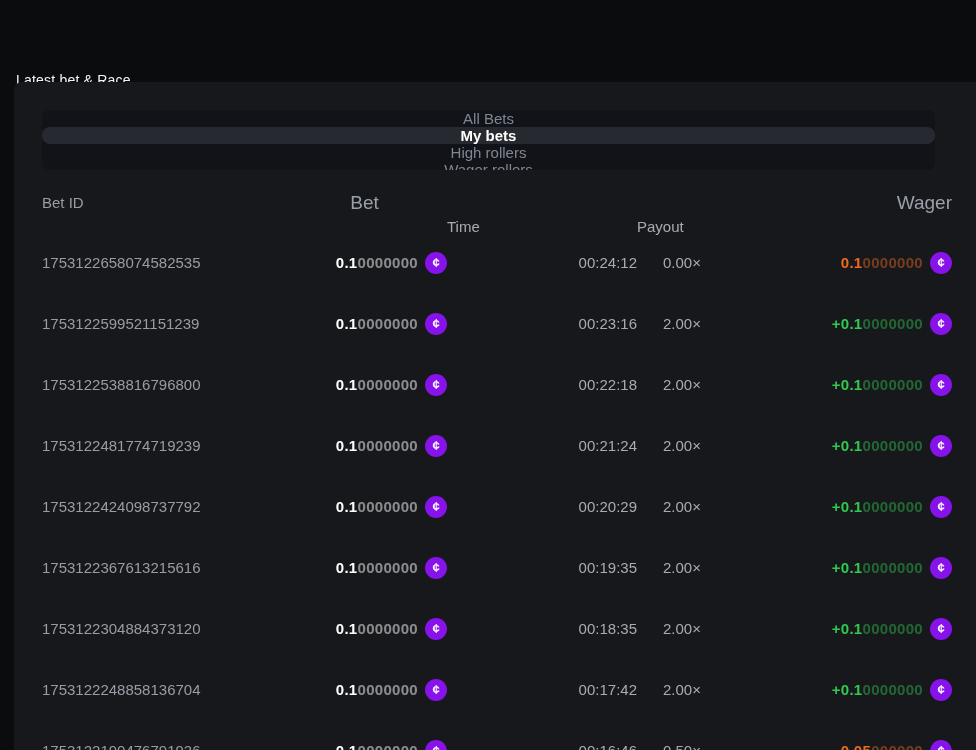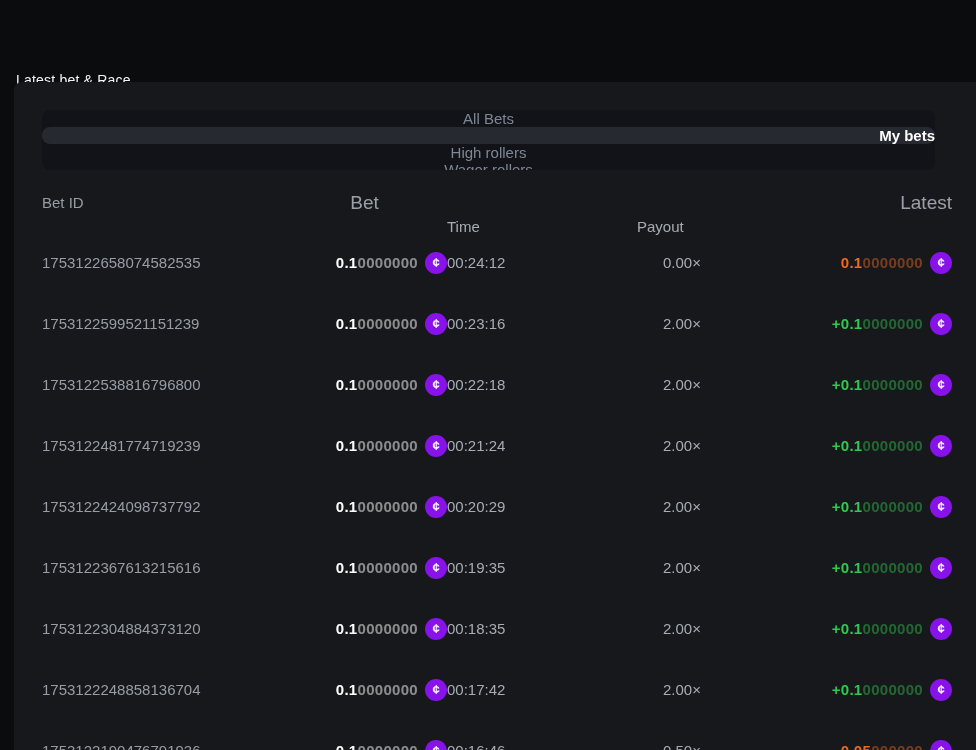--- a/index.html
+++ b/index.html
@@ -21,33 +21,33 @@
   .tabbar {
     margin:0 41px 0 28px; height:60px;
     background:#121318; border-radius:8px;
     display:flex; overflow:hidden;flex-direction:column;
   }
   .tab {
     flex:1; display:flex; align-items:center; justify-content:center;
     font-size:15px; color:#7f8793; cursor:pointer; border-radius:8px;
   }
   .tab.active {
-    background:#26292f; color:#ffffff; font-weight:700;justify-content:flex-end;
+    background:#26292f; color:#ffffff; font-weight:700;
   }
   .grid-row {
     display:grid;
     grid-template-columns:240px 165px 190px 90px 225px;
     padding:0 24px 0 28px;
     align-items:center;
   }
   .thead { height:62px; }
   .thead .cell { font-size:19px; color:#9aa0a8; }
   .row { height:61px; }
   .cell.c-id     { text-align:left;  font-size:15px; color:#989da5; }
-  .cell.c-time   { text-align:left; font-size:15px; color:#a7acb3; }
+  .cell.c-time   { text-align:right; font-size:15px; color:#a7acb3; }
   .cell.c-payout { text-align:center; font-size:15px; color:#a7acb3; }
   .cell.c-bet, .cell.c-profit {
     display:flex; justify-content:flex-end; align-items:center; gap:7px;
   }
   .thead .cell.c-bet { display:block; text-align:center; }
   .thead .cell.c-time, .thead .cell.c-payout { text-align:left;margin-top:48px; }
   .thead .cell.c-profit { display:block; text-align:right; }
   .amt { font-size:15px; font-weight:700; letter-spacing:.3px; white-space:nowrap; }
   .c-bet .main { color:#ffffff; }
   .c-bet .rest { color:#ffffff; opacity:.5; }
@@ -83,21 +83,21 @@
     <div class="tab">
         <span>Wager rollers</span>
       </div>
   </div>
 
   <div class="grid-row thead">
     <div class="cell c-id">Bet ID</div>
     <div class="cell c-bet">Bet</div>
     <div class="cell c-time">Time</div>
     <div class="cell c-payout">Payout</div>
-    <div class="cell c-profit">Latest</div>
+    <div class="cell c-profit">Wager</div>
   </div>
 
   <div class="grid-row row">
     <div class="cell c-id">1753122658074582535</div>
     <div class="cell c-bet">
       <span class="amt"><span class="main">0.1</span><span class="rest">0000000</span></span>
       <span class="coin">¢</span>
     </div>
     <div class="cell c-time">00:24:12</div>
     <div class="cell c-payout">0.00×</div>

